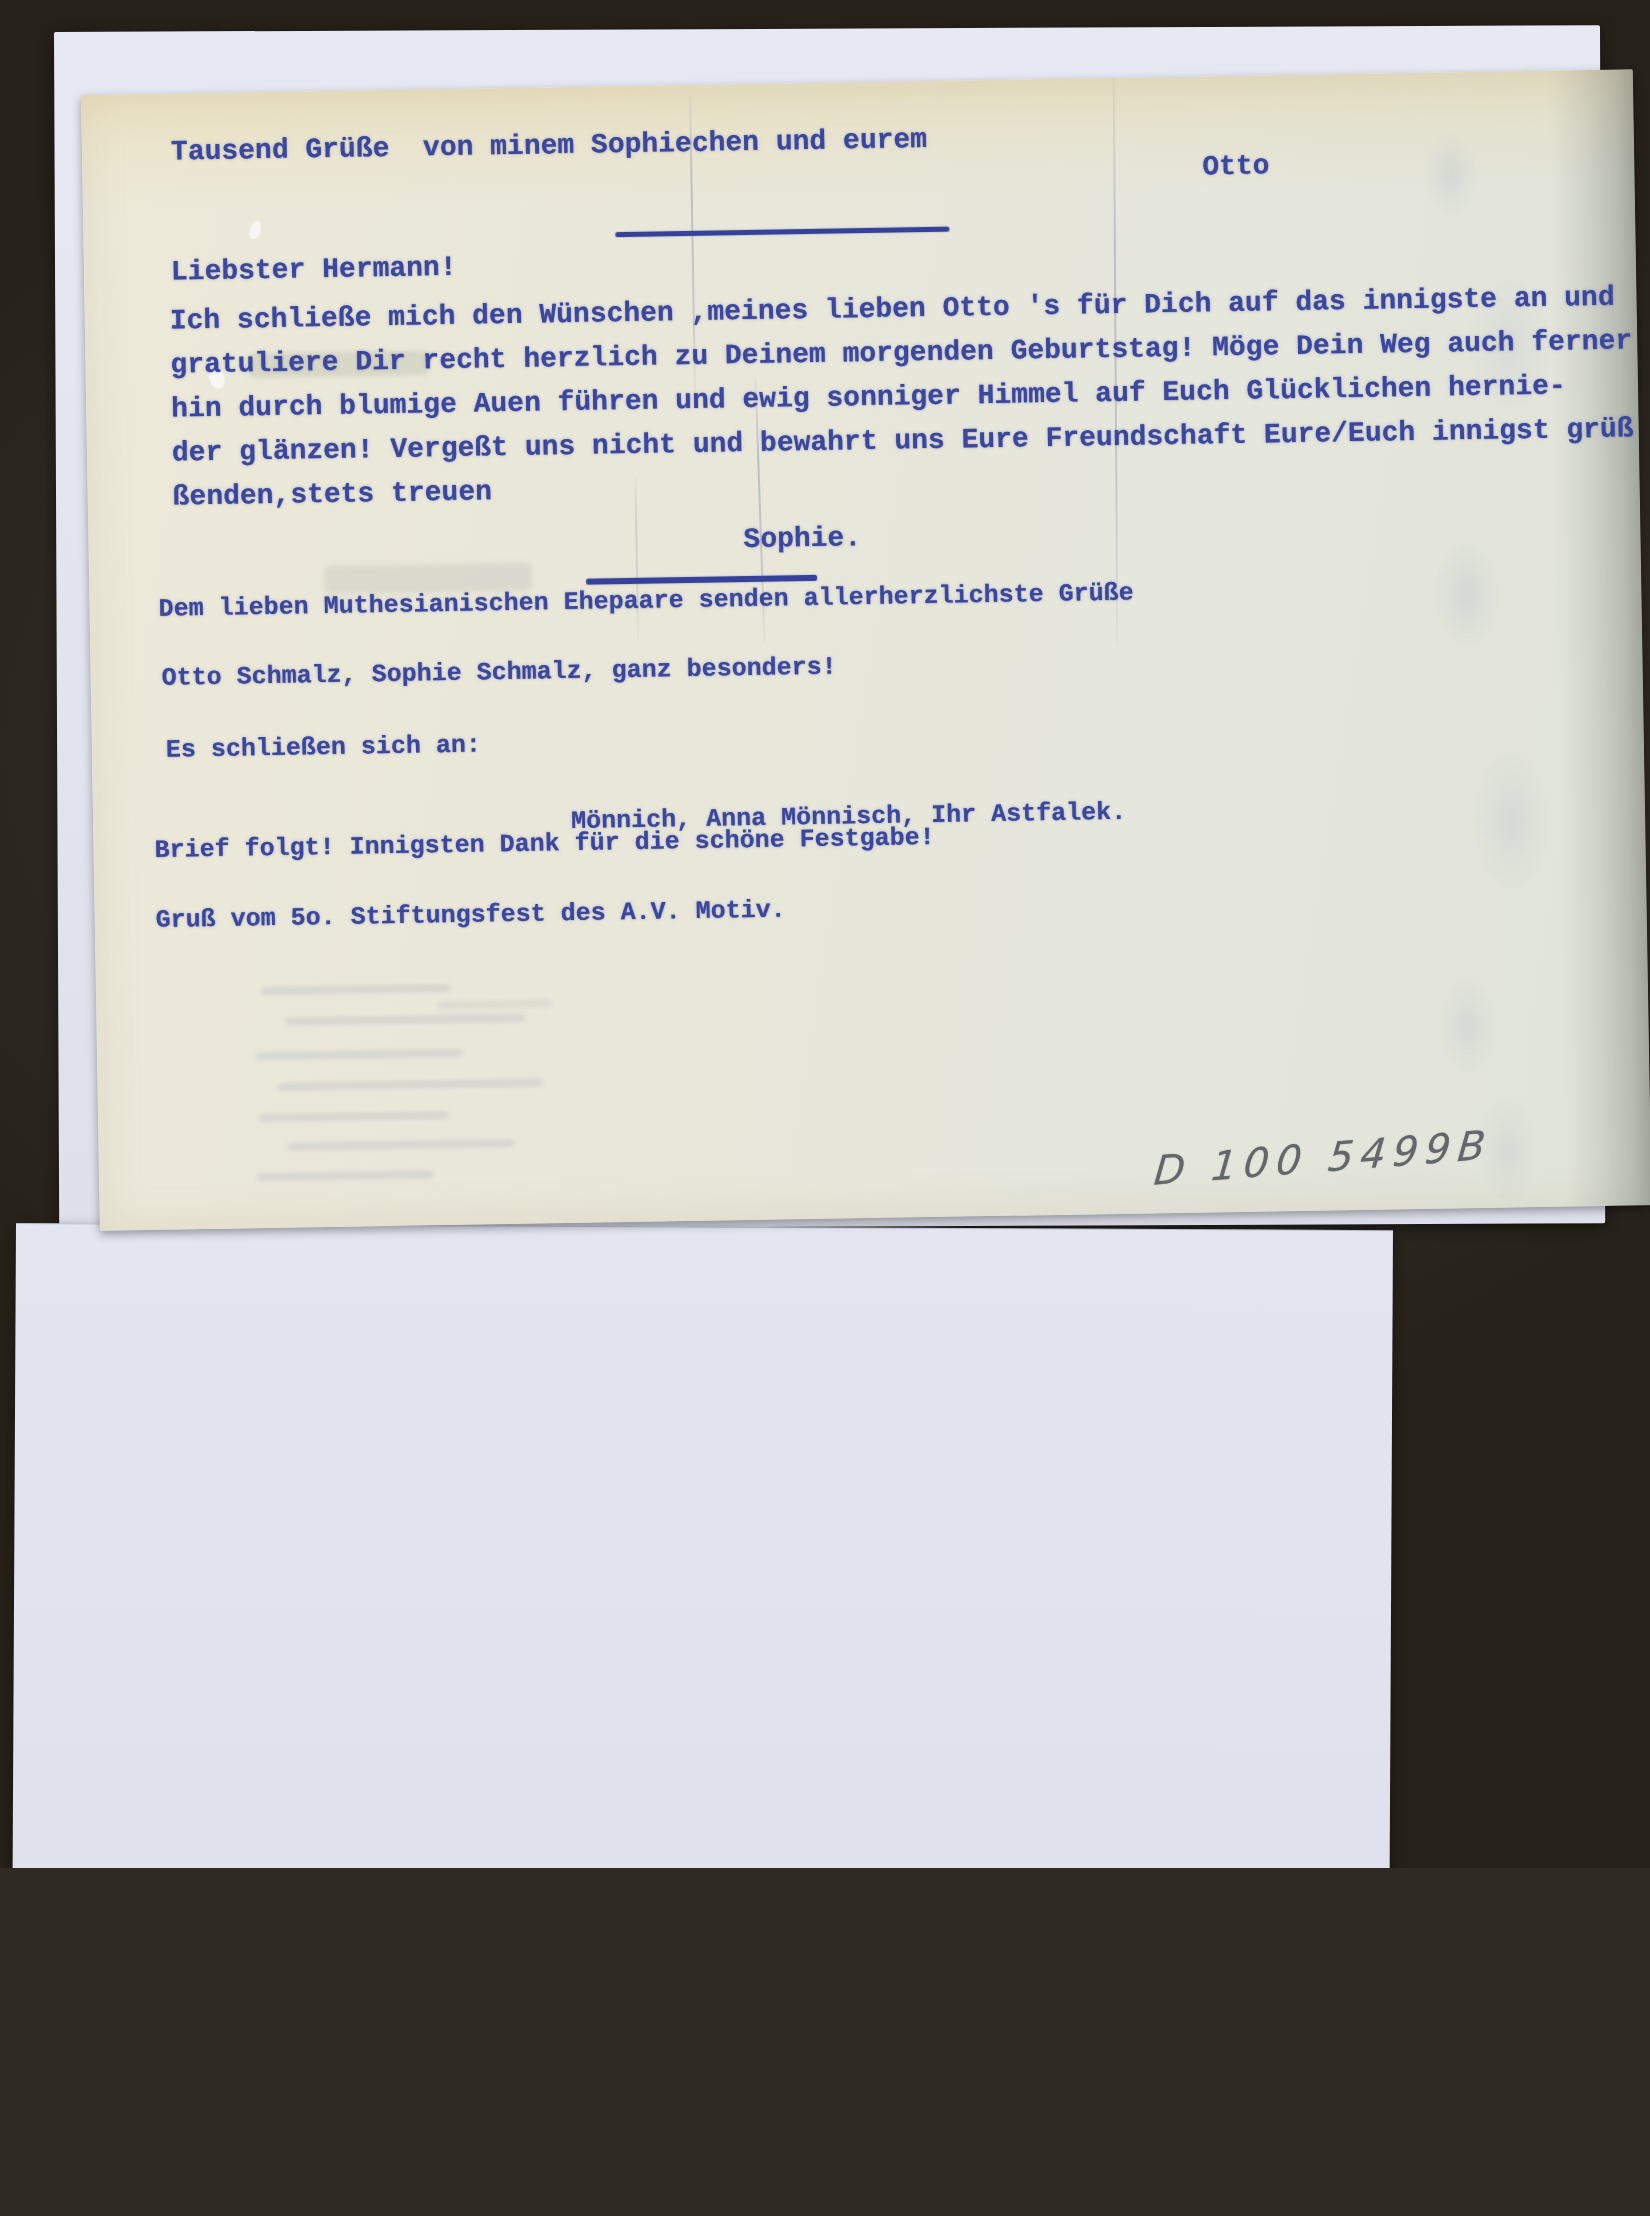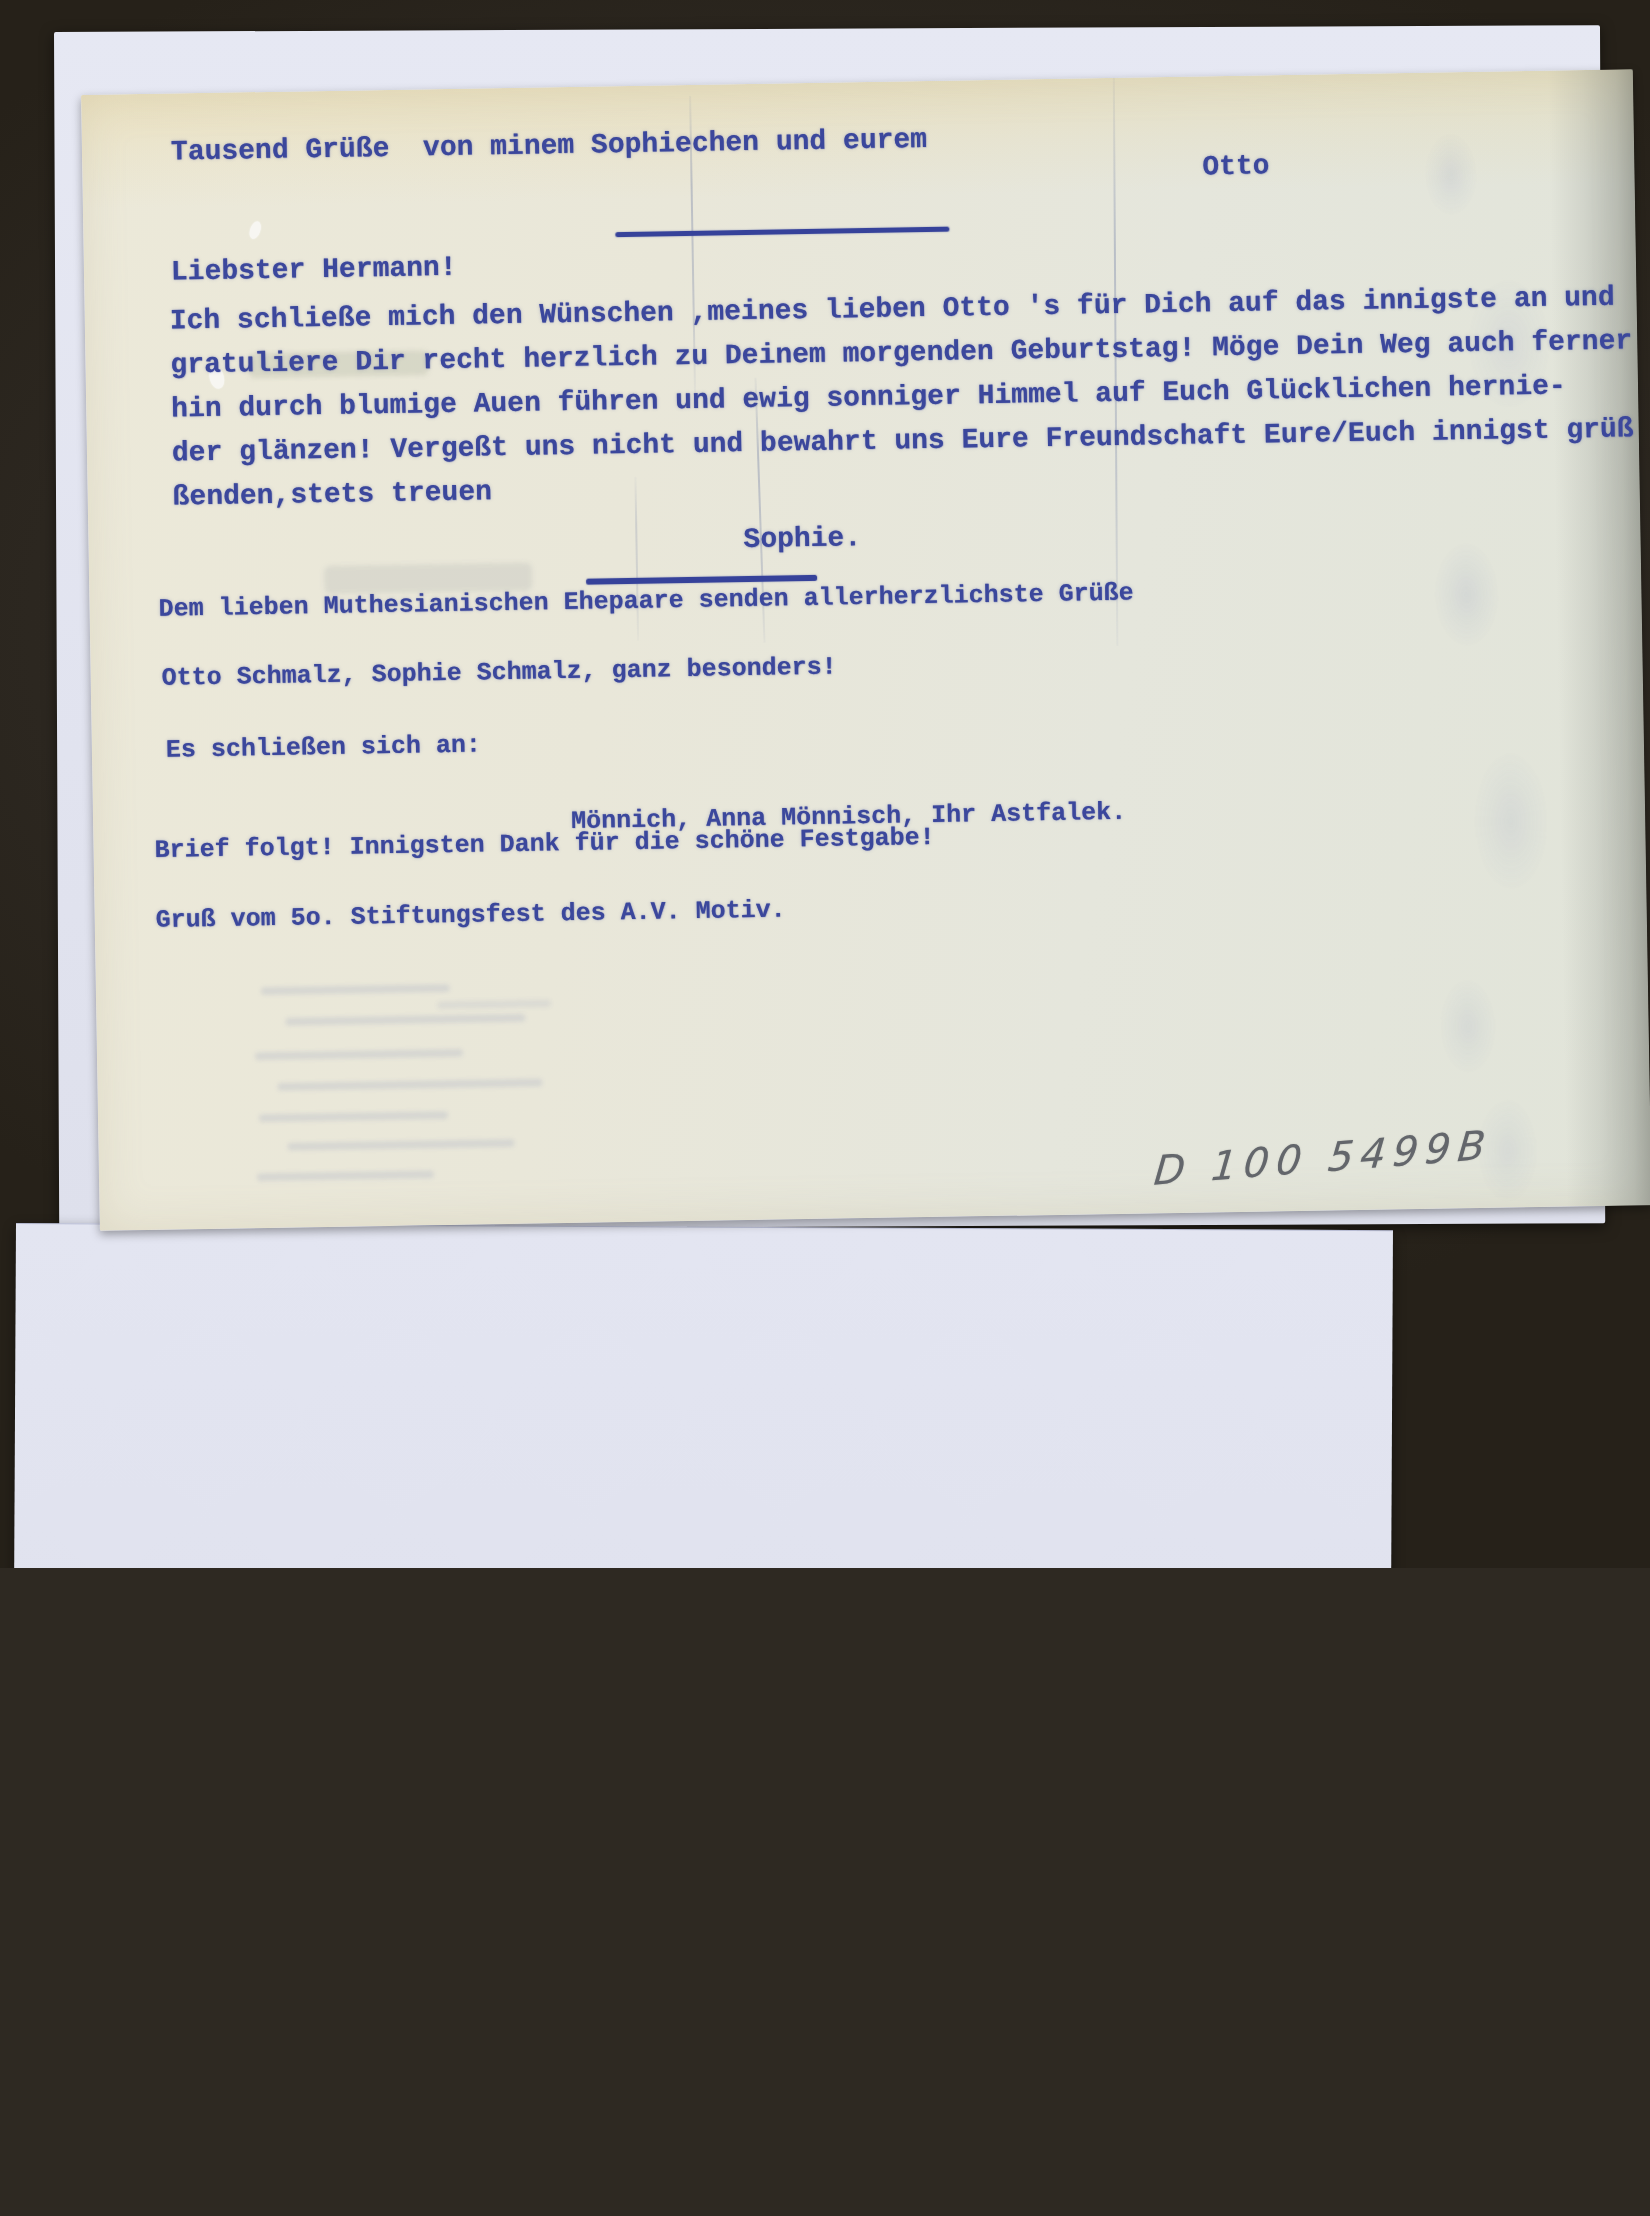--- a/index.html
+++ b/index.html
@@ -1,16 +1,16 @@
 <!DOCTYPE html>
 <html style="font-size:10px"><head>
 <meta charset="utf-8">
 <style>
   html,body{margin:0;padding:0;background:#2e2922;}
-  #stage{position:relative;width:1651px;height:1568px;background:
+  #stage{position:relative;width:1651px;height:1868px;background:
     radial-gradient(1136px 757px at 50% 40%, #363027 0%, #2c2720 70%, #262119 100%);
     overflow:hidden;font-family:"Liberation Mono","DejaVu Sans Mono",monospace;}
 
   
   #sheet-top{position:absolute;left:54px;top:32px;width:1546px;height:1198px;
     background:linear-gradient(180deg,#e6e8f3 0%,#e1e3ef 60%,#dee0ec 100%);
     transform:rotate(-0.25deg);transform-origin:0 0;border-radius:1.9px;
     box-shadow:0 3.8px 14px rgba(0,0,0,.5);}
   #sheet-bottom{position:absolute;left:16px;top:1223px;width:1377px;height:831px;
     background:linear-gradient(180deg,#e3e5f1 0%,#e0e2ee 55%,#dddfeb 100%);

